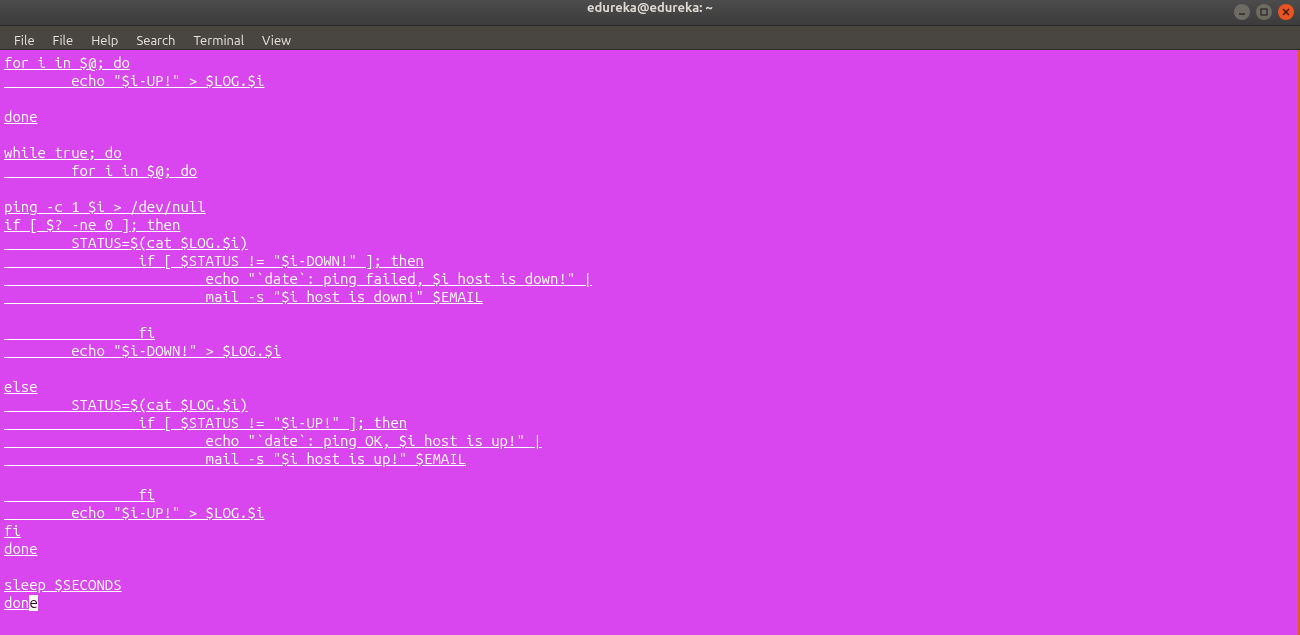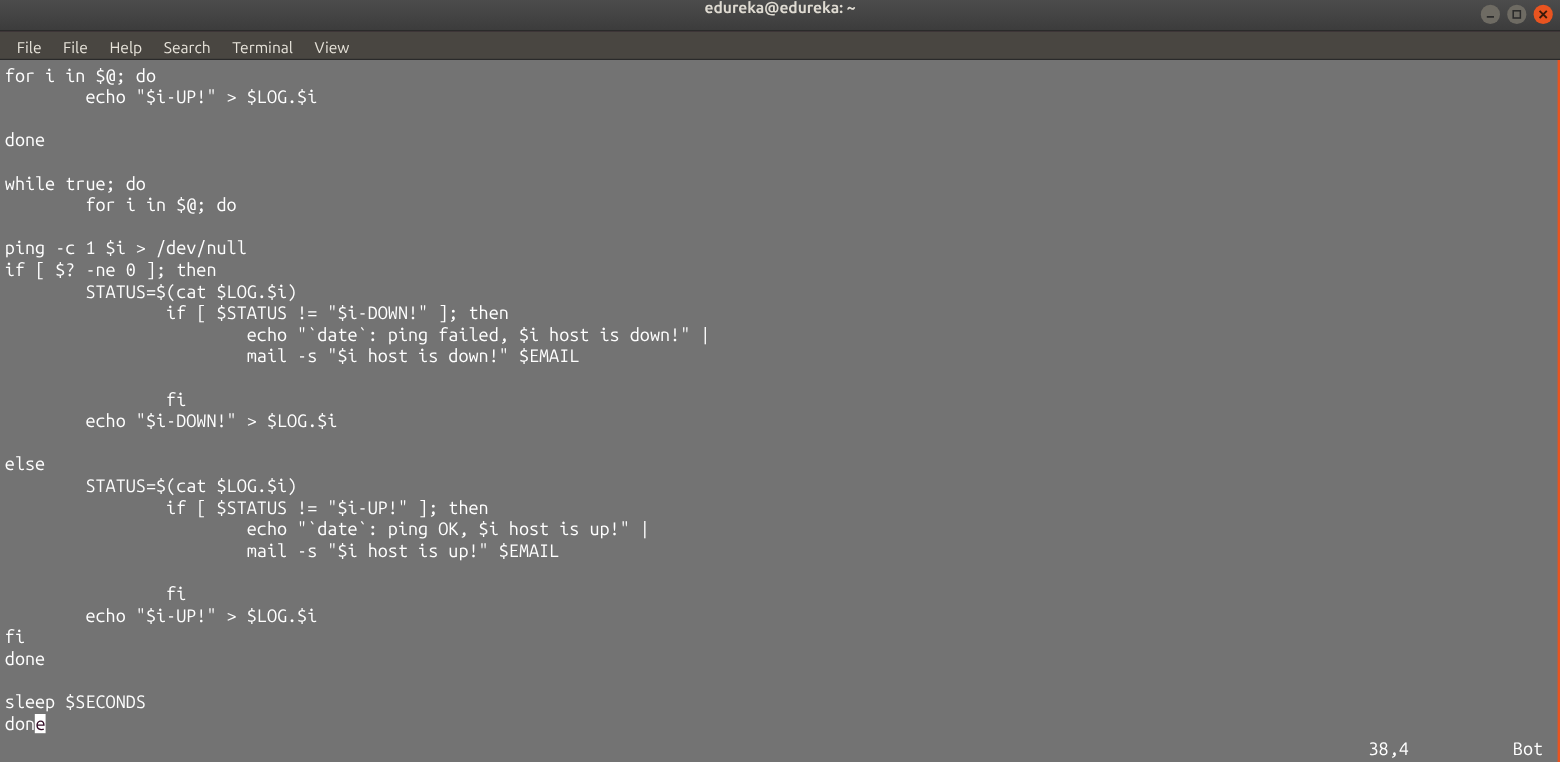--- a/index.html
+++ b/index.html
@@ -61,22 +61,23 @@
       padding: 2px 8px;
       cursor: pointer;
     }
     .terminal-area {
       position: relative;
       padding: 4px 4px 0 4px;
       color: #ffffff;
       font-size: 15px;
       line-height: 18px;
       height: calc(635px - 26px - 24px);
-      background: #737373;
+      background: #d946ef;
       border-right: 2px solid #e95420;
+      text-decoration: underline;
     }
     .terminal-text {
       white-space: pre;
       font-family: "Ubuntu Mono", "DejaVu Sans Mono", monospace;
     }
     .cursor-block {
       display: inline-block;
       width: 9px;
       height: 16px;
       background: #ffffff;
@@ -159,17 +160,13 @@
 <span>                        mail -s "$i host is up!" $EMAIL</span>
 <span></span>
 <span>                fi</span>
 <span>        echo "$i-UP!" &gt; $LOG.$i</span>
 <span>fi</span>
 <span>done</span>
 <span></span>
 <span>sleep $SECONDS</span>
 <span>don</span><span class="cursor-block">e</span></div>
 
-  <div class="status-line">
-    <span class="status-pos">38,4</span>
-    <span class="status-bot">Bot</span>
-  </div>
 </div>
 
 </body></html>

